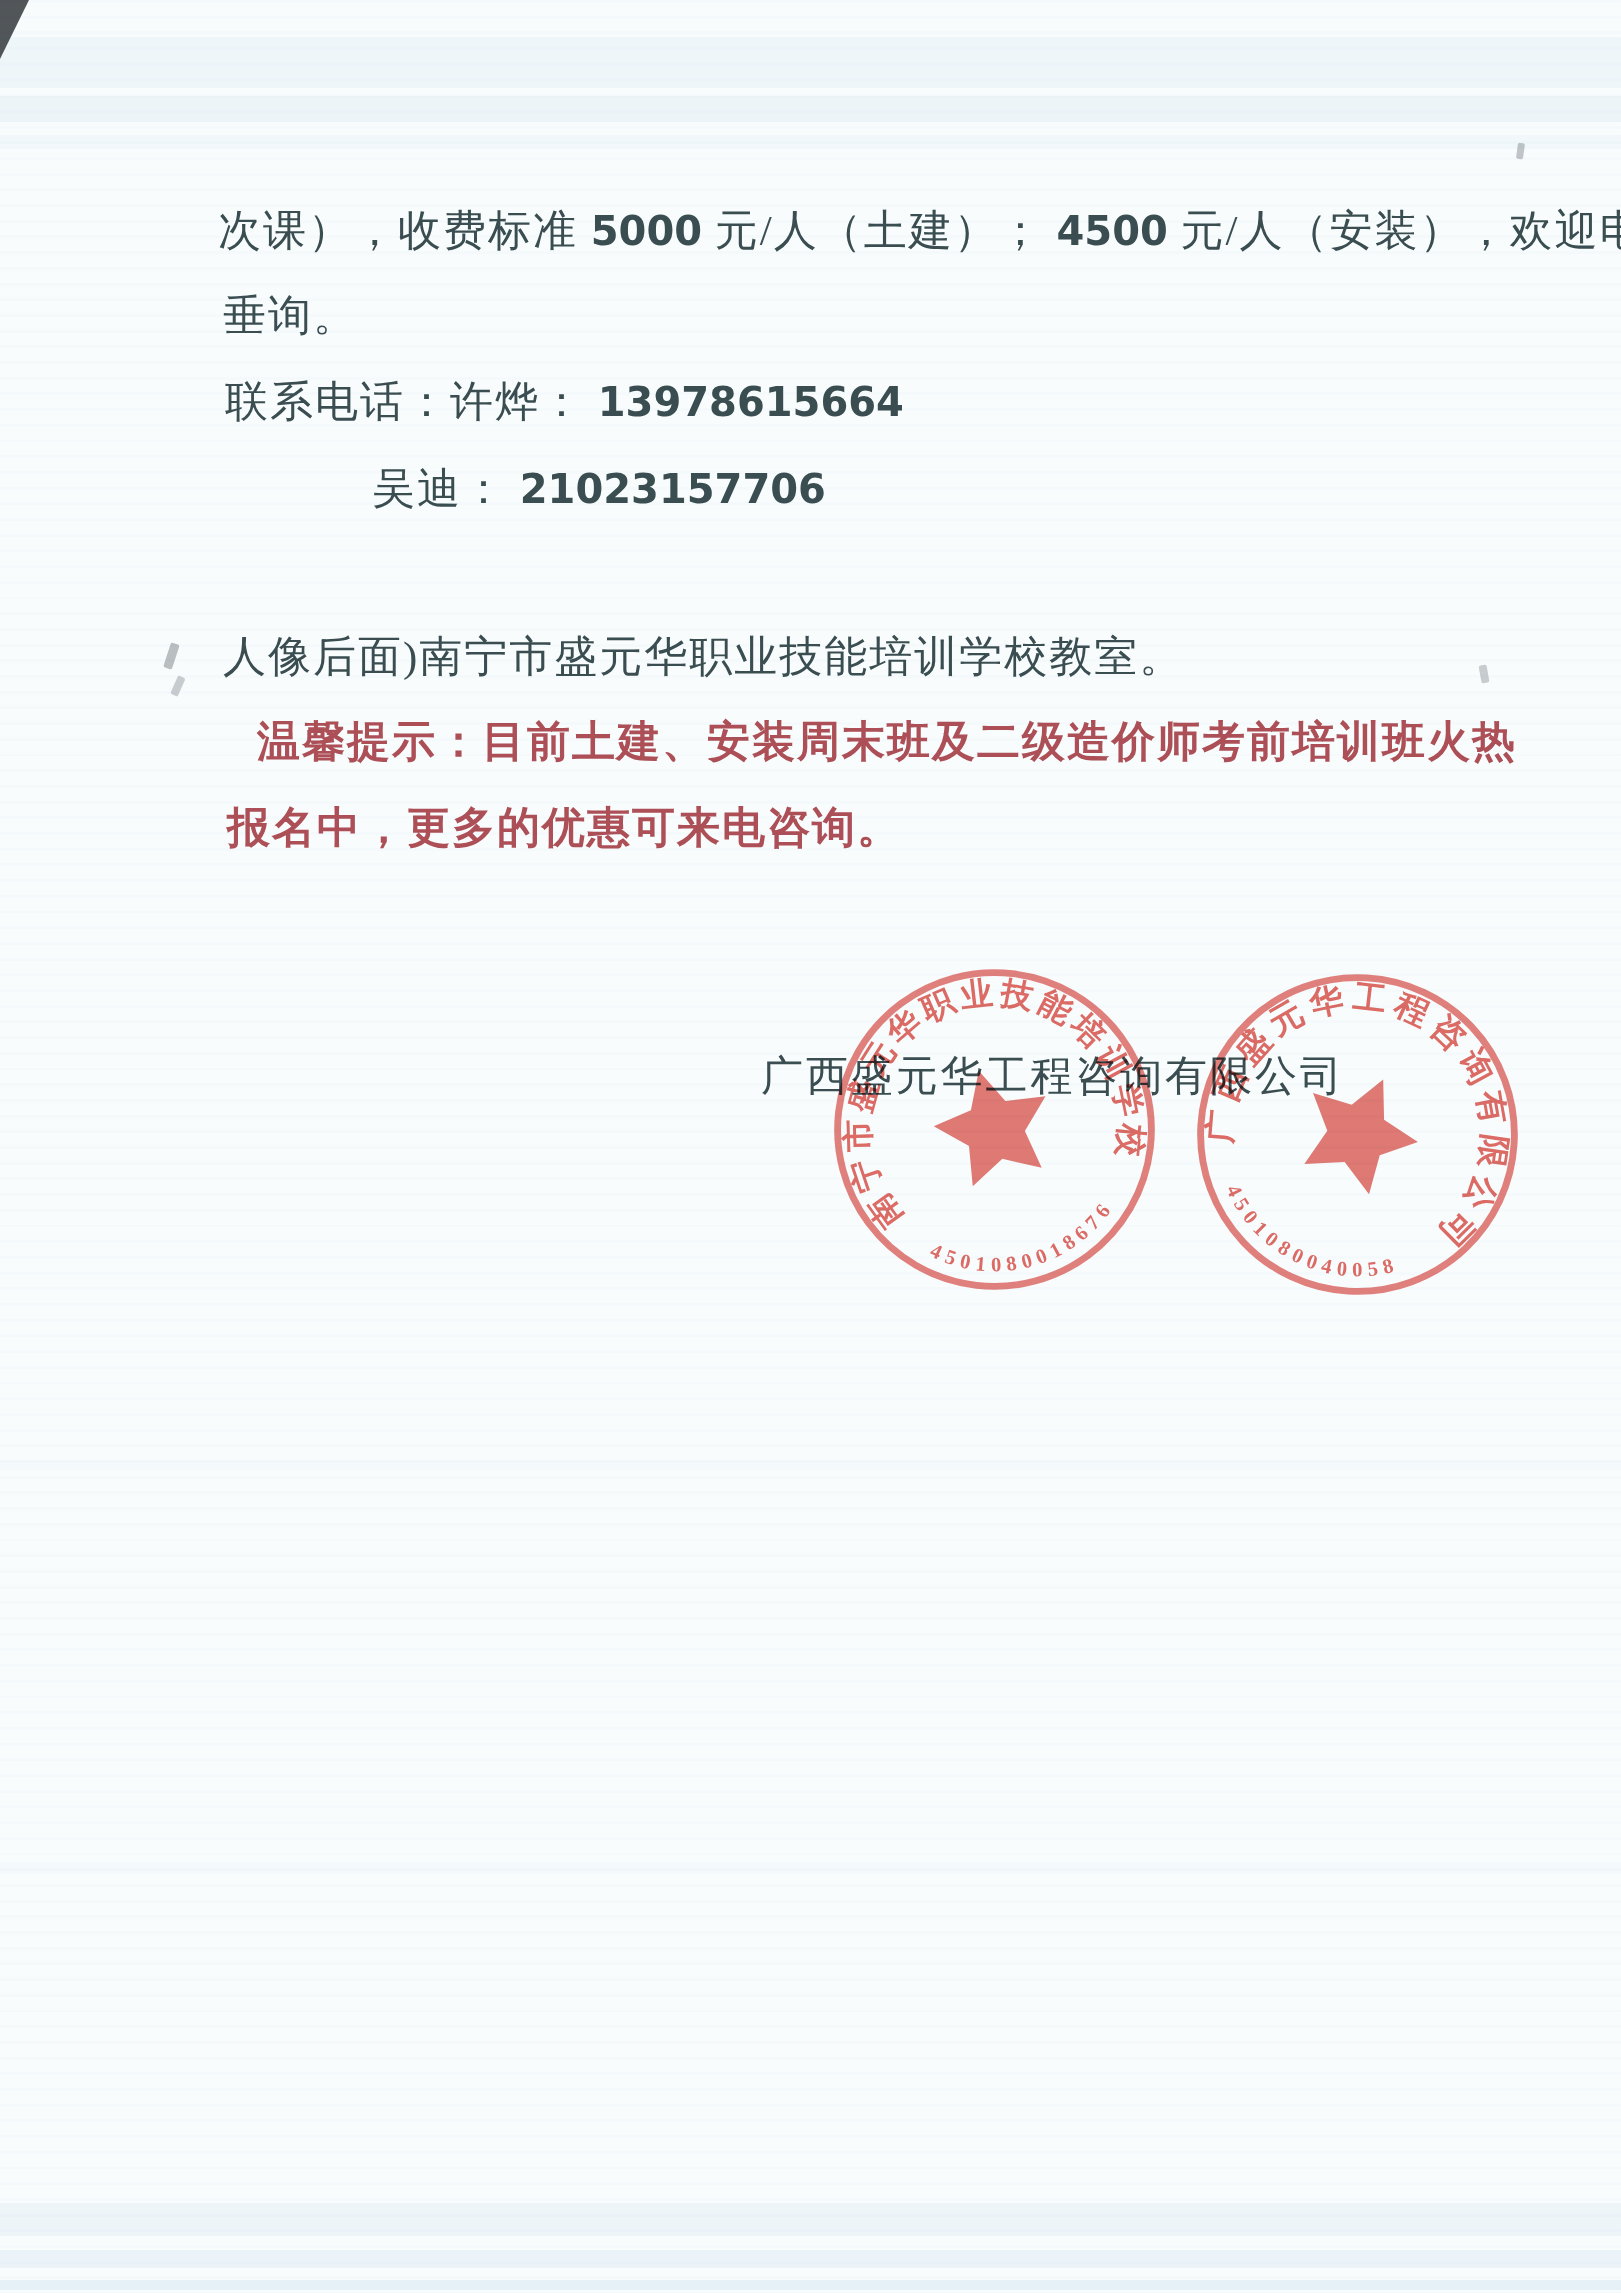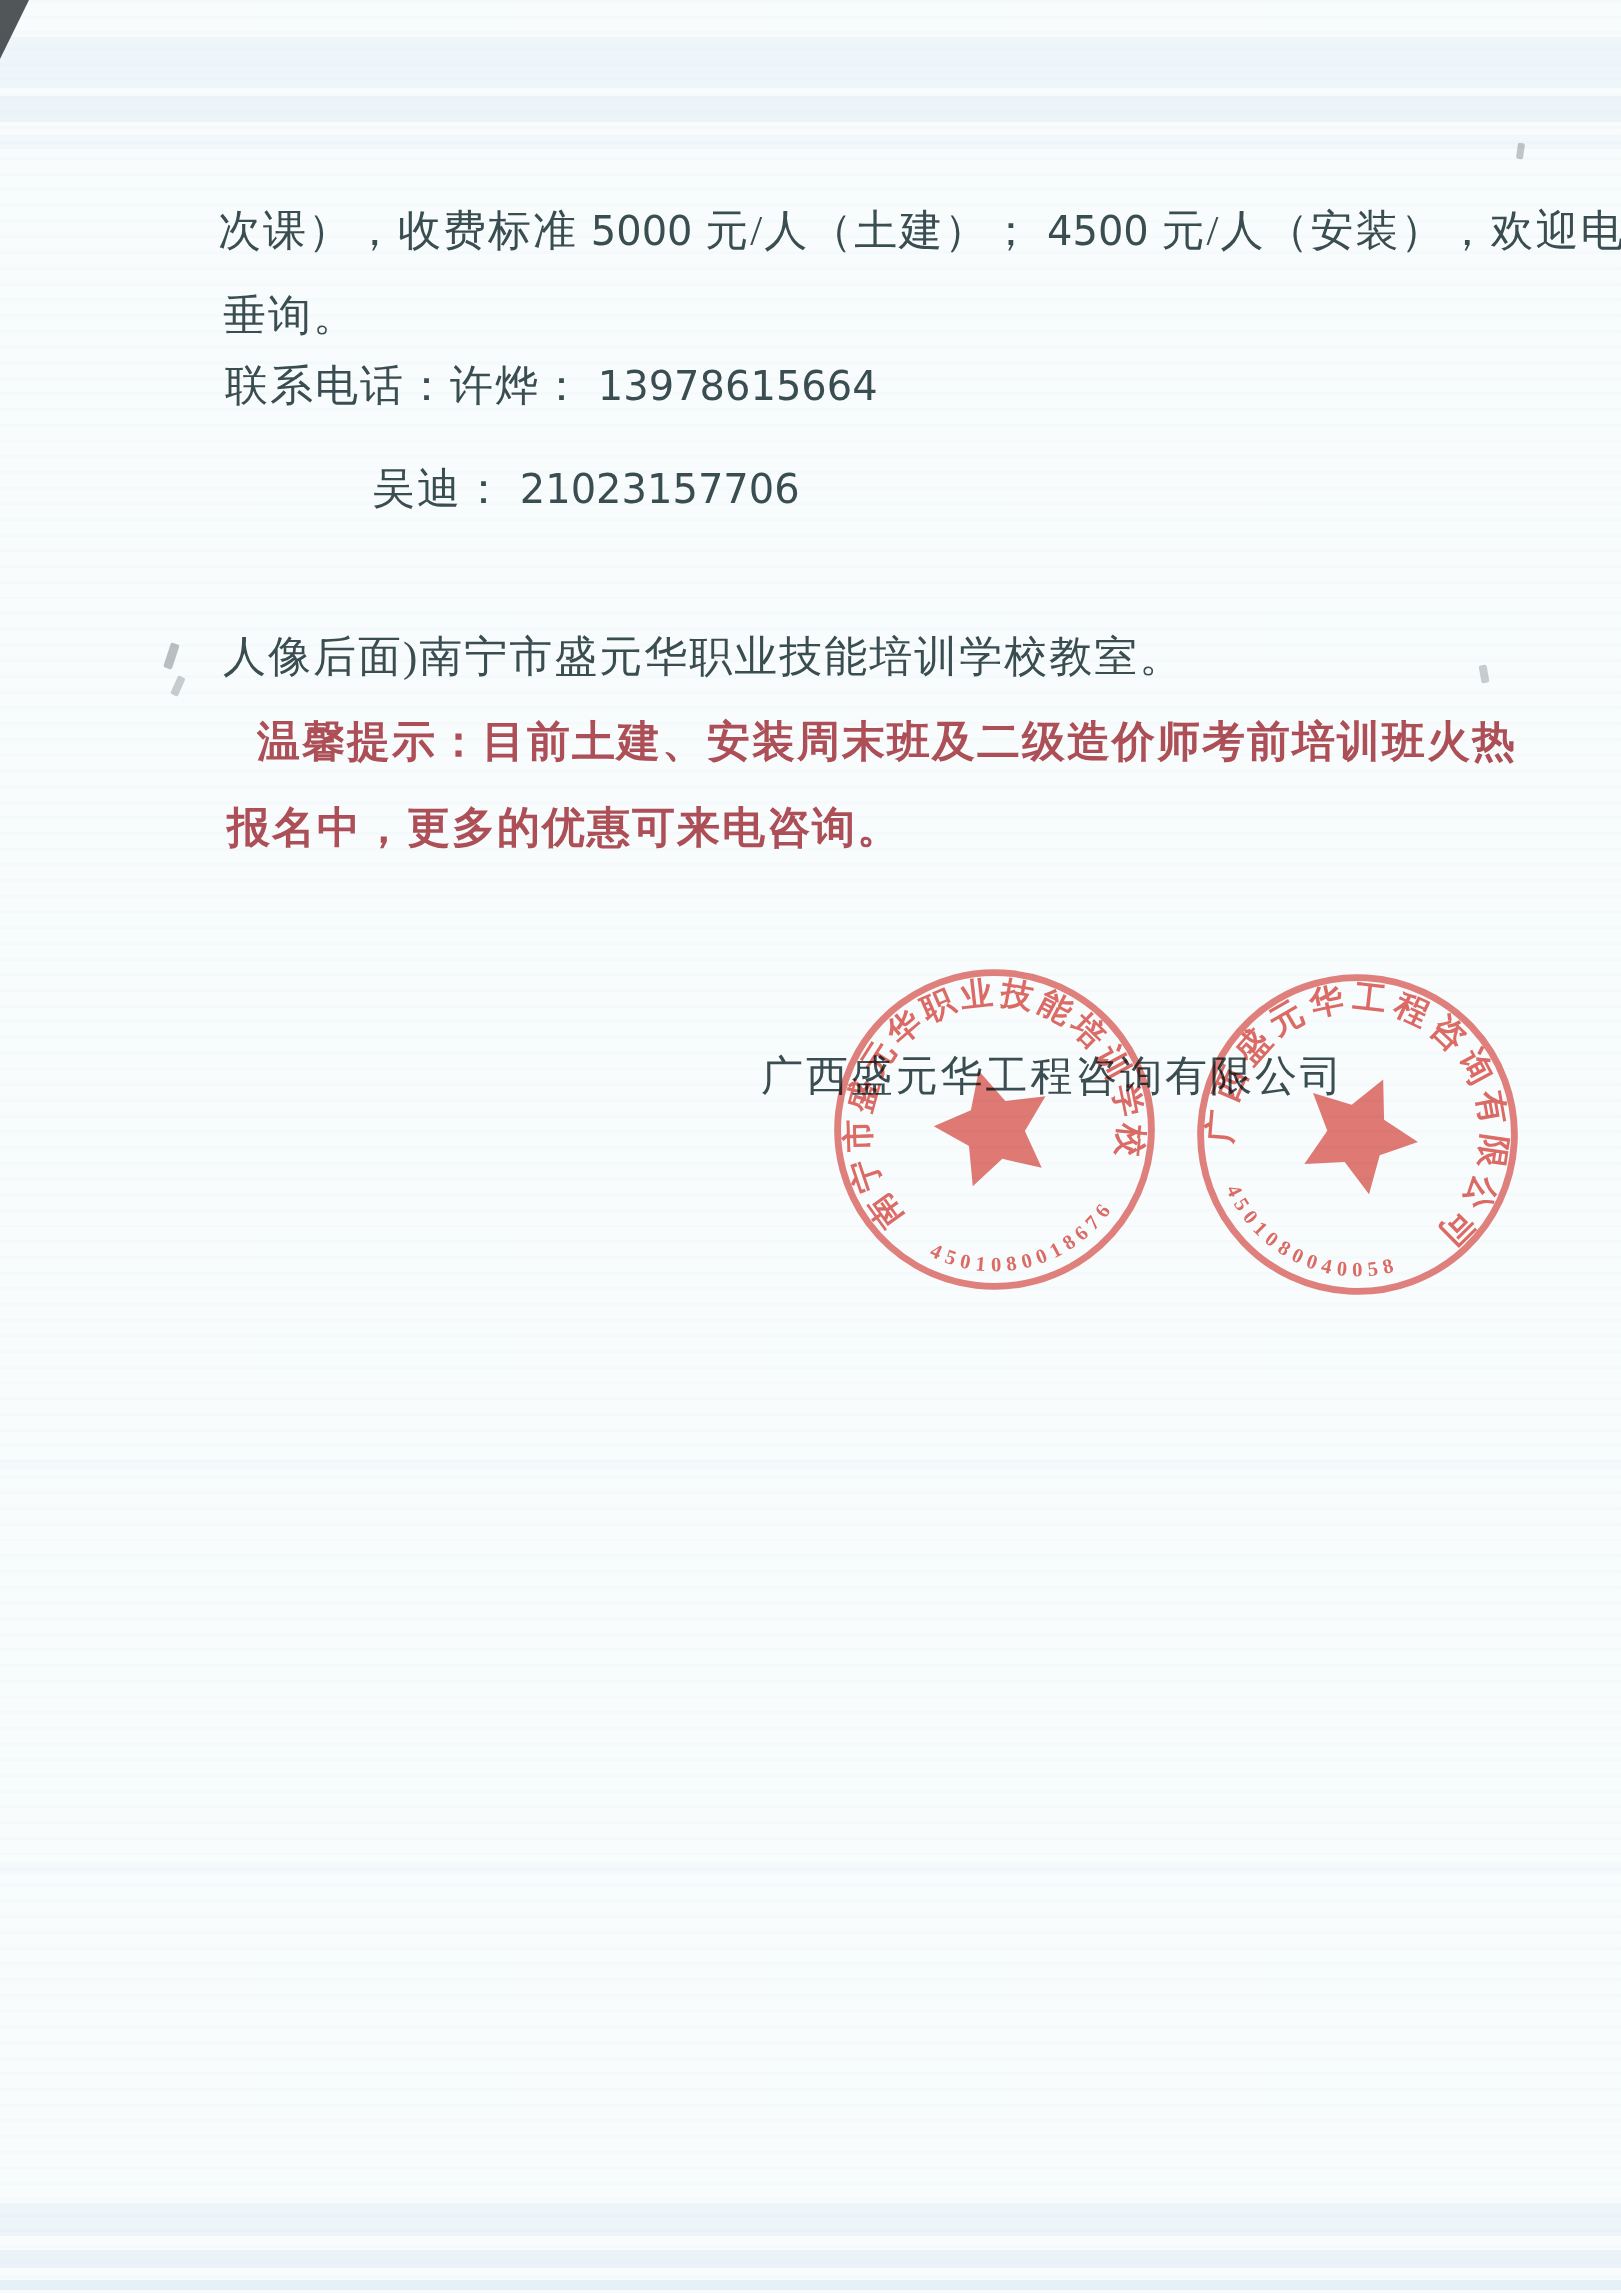--- a/index.html
+++ b/index.html
@@ -19,21 +19,21 @@
   .line{
     position:absolute;
     white-space:nowrap;
     font-size:43px;
     color:#3a4e52;
     letter-spacing:2px;
     line-height:1;
   }
   .num{
     font-family:"DejaVu Sans","Liberation Sans",sans-serif;
-    font-weight:400;
+    font-weight:700;
     font-size:40px;
     letter-spacing:0px;
   }
   .red{
     color:#ac4f57;
     font-weight:700;
   }
   .sig{
     font-size:42px;
     letter-spacing:2.9px;
@@ -74,21 +74,21 @@
   <div class="corner-mark"></div>
   <div class="speck" style="left:167px;top:643px;width:8.8px;height:25.5px;opacity:.45;transform:rotate(18deg)"></div>
   <div class="speck" style="left:174px;top:676px;width:7.8px;height:19.6px;opacity:.35;transform:rotate(24deg)"></div>
   <div class="speck" style="left:1517px;top:143px;width:6.9px;height:15.7px;opacity:.40;transform:rotate(8deg)"></div>
   <div class="speck" style="left:1480px;top:665px;width:7.8px;height:17.6px;opacity:.35;transform:rotate(-10deg)"></div>
 
   <div class="line" style="left:218px;top:209px"><span>次课），收费标准 </span><span class="num">5000</span><span> 元/人（土建）； </span><span class="num">4500</span><span> 元/人（安装），欢迎电话</span></div>
 
   <div class="line" style="left:223px;top:294px"><span>垂询。</span></div>
 
-  <div class="line" style="left:225px;top:364px"><span>联系电话：许烨： </span><span class="num">13978615664</span></div>
+  <div class="line" style="left:225px;top:380px"><span>联系电话：许烨： </span><span class="num">13978615664</span></div>
 
   <div class="line" style="left:372px;top:467px"><span>吴迪： </span><span class="num">21023157706</span></div>
 
 
   <div class="line" style="left:223px;top:635px"><span>人像后面)南宁市盛元华职业技能培训学校教室。</span></div>
 
   <div class="line red" style="left:227px;top:806px"><span>报名中，更多的优惠可来电咨询。</span></div>
 
   <div class="line red" style="left:257px;top:720px"><span>温馨提示：目前土建、安装周末班及二级造价师考前培训班火热</span></div>
 

